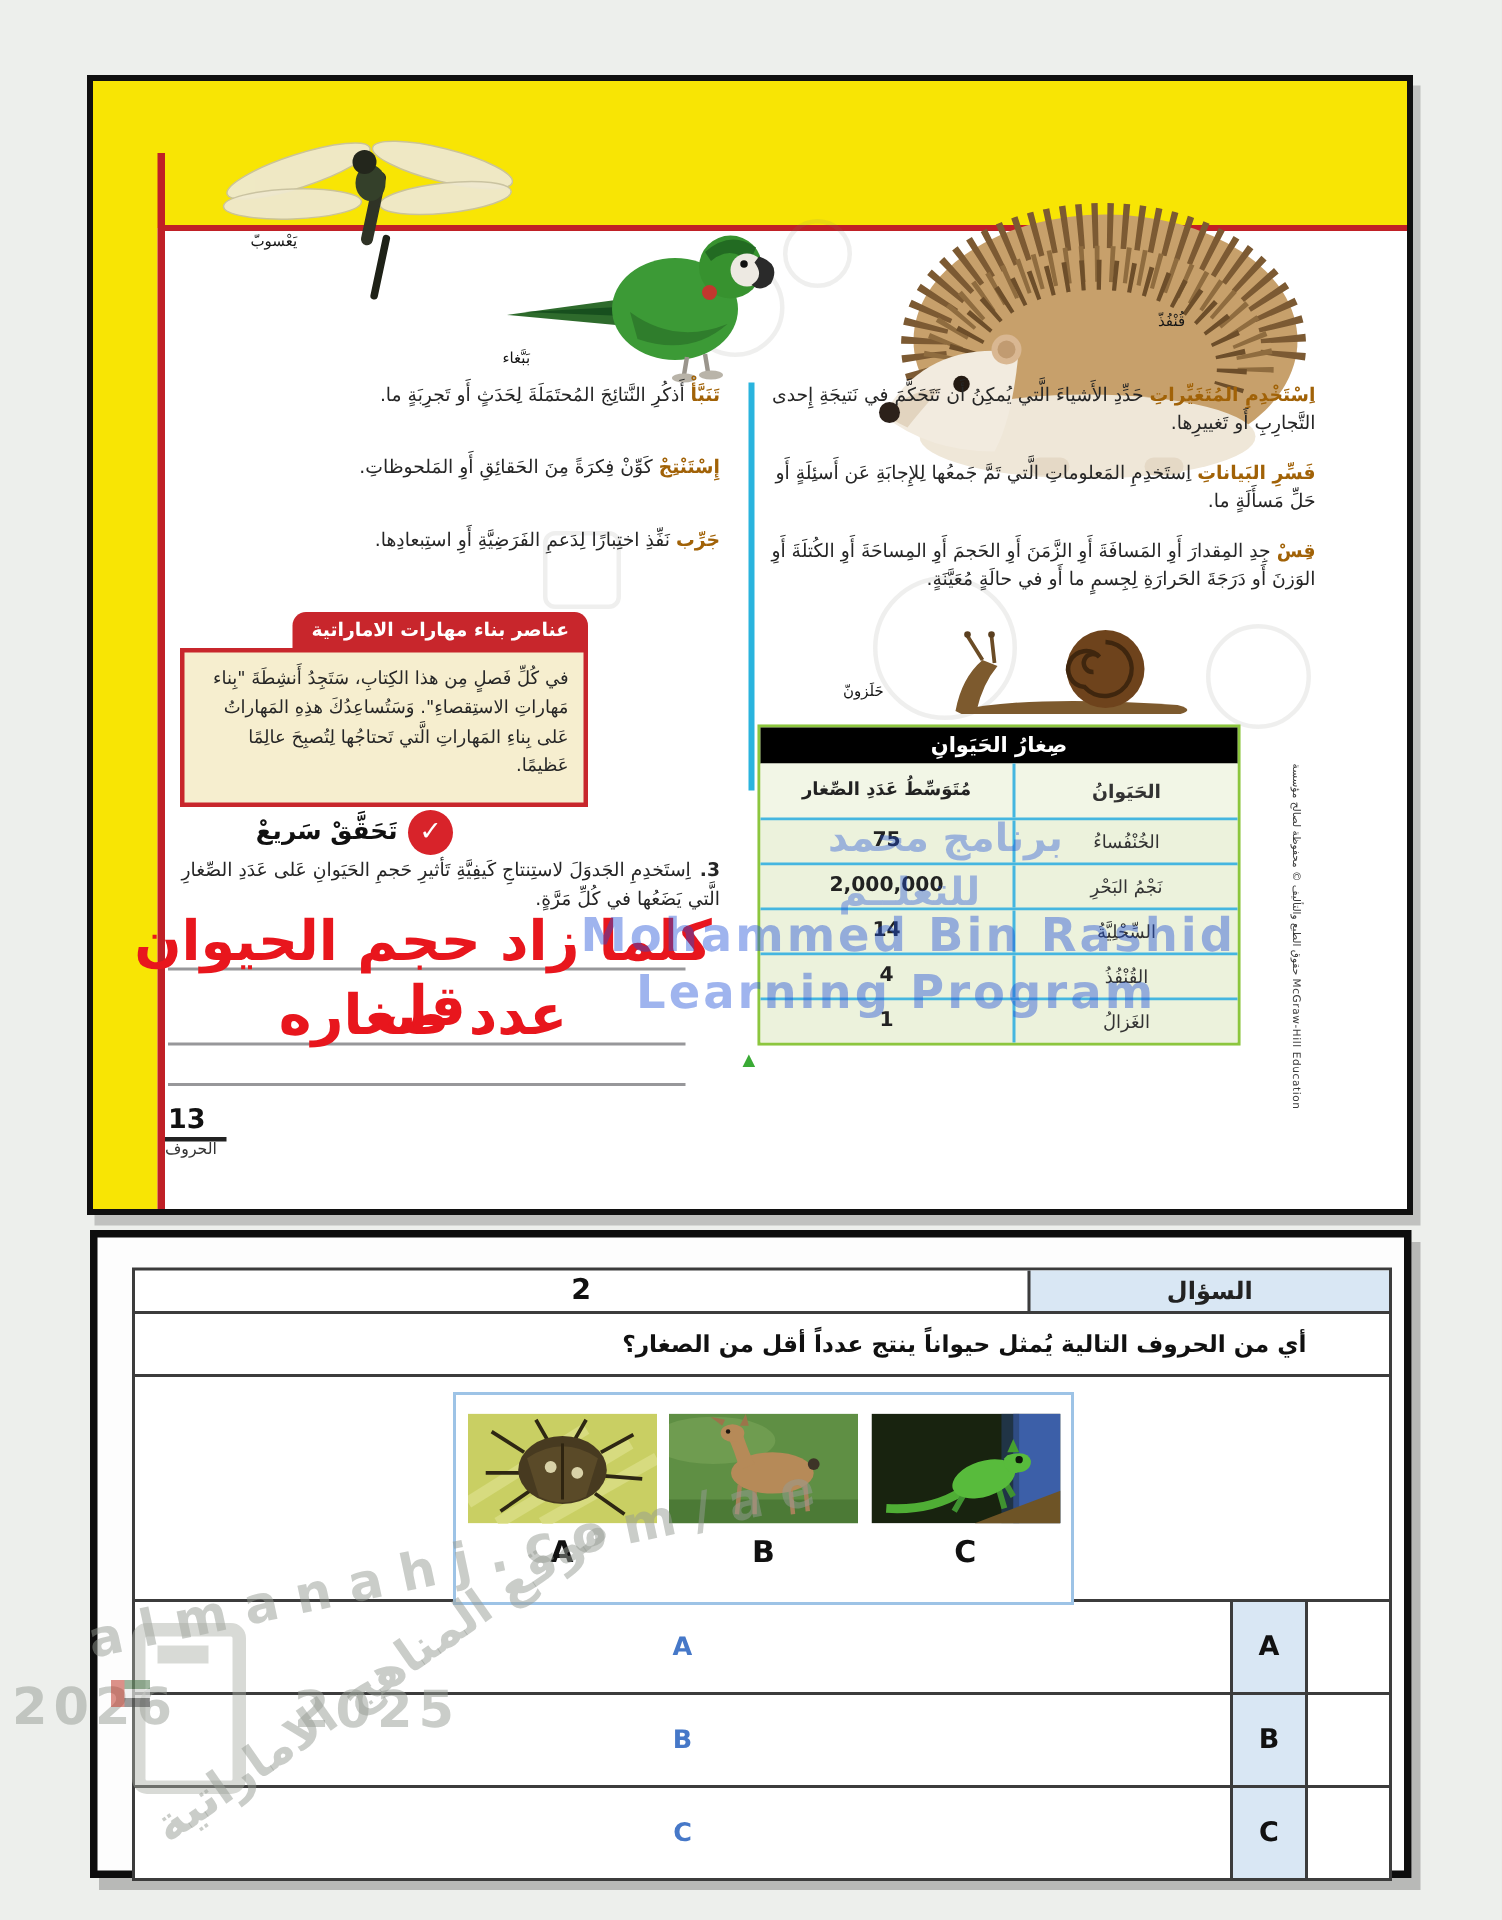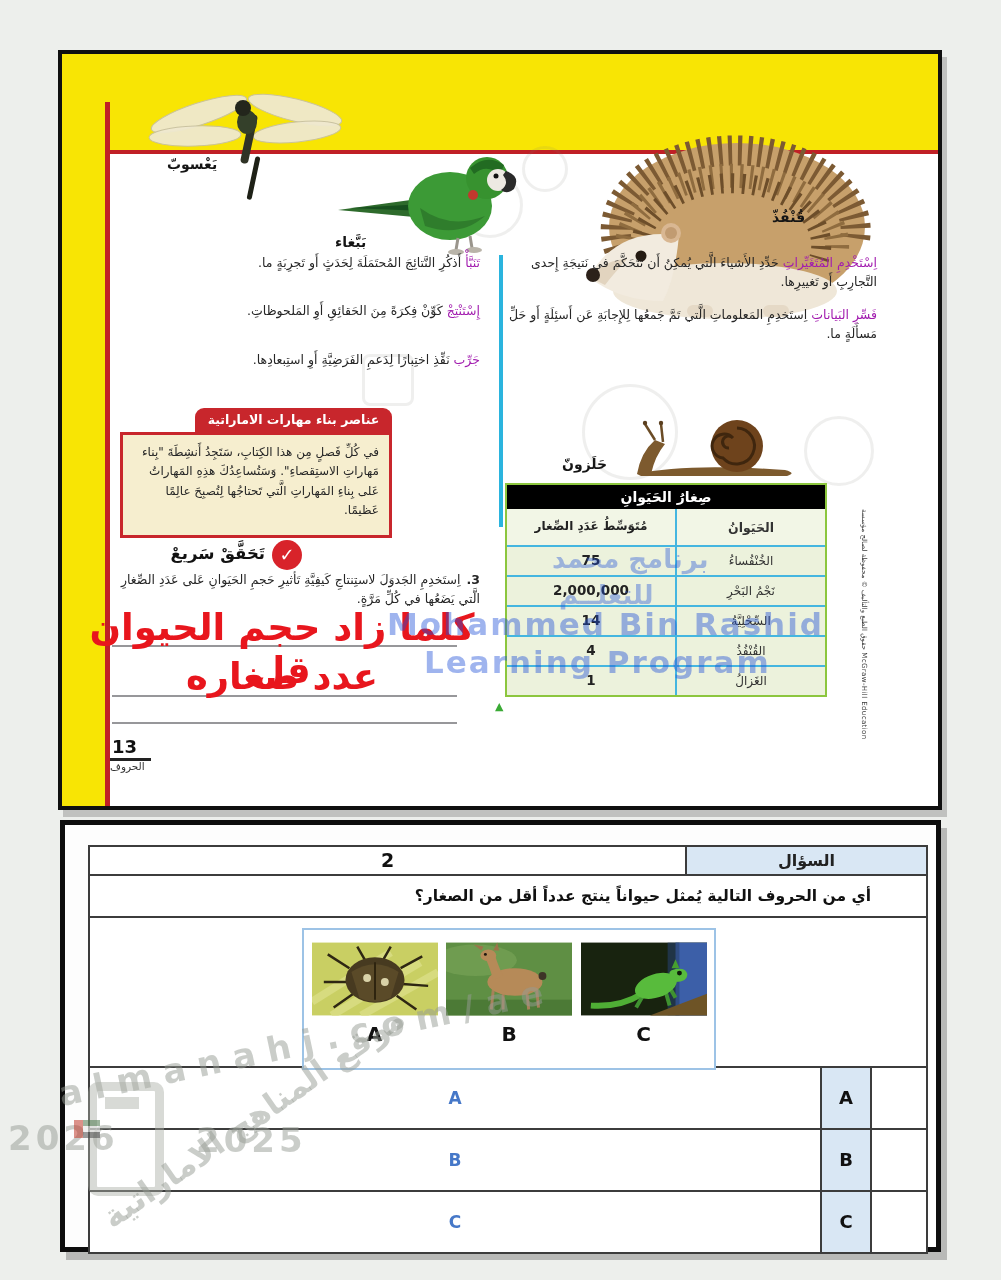--- a/index.html
+++ b/index.html
@@ -6,25 +6,25 @@
   .canvas{position:relative;width:1001px;height:1280px;background:#edefec;overflow:hidden;
           font-family:"DejaVu Sans",sans-serif;color:#222;}
   .abs{position:absolute;}
   
   .page-top{position:absolute;left:58px;top:50px;width:876px;height:752px;background:#fff;
             border:4px solid #101010;box-shadow:5px 7px 0 rgba(125,125,125,.4);overflow:hidden;}
   .band{position:absolute;left:0;top:0;width:100%;height:98px;background:#f8e504;}
   .strip{position:absolute;left:0;top:0;width:43px;height:100%;background:#f8e504;}
   .vline{position:absolute;left:43px;top:48px;width:5px;height:704px;background:#c02026;}
   .hline{position:absolute;left:48px;top:96px;width:828px;height:4px;background:#c02026;}
-  .caption{position:absolute;font-size:14px;font-weight:bold;color:#151515;direction:rtl;}
+  .caption{position:absolute;font-size:10px;font-weight:normal;color:#151515;direction:rtl;}
   .skills{position:absolute;direction:rtl;text-align:right;font-size:12.5px;line-height:1.55;color:#262626;}
   .skills p{margin:0 0 13px 0;}
   .skills.gap p{margin:0 0 29px 0;}
-  .kw{color:#a21caf;font-weight:normal;}
+  .kw{color:#a16207;font-weight:bold;}
   .cyan-div{position:absolute;left:437px;top:201px;width:4px;height:272px;background:#2ab4de;}
   .inq-tab{position:absolute;left:133px;top:354px;width:197px;height:24px;background:#c8262c;
            border-radius:9px 9px 0 0;color:#fff;font-weight:bold;font-size:12.5px;text-align:center;
            line-height:24px;direction:rtl;}
   .inq-body{position:absolute;left:58px;top:378px;width:246px;height:84px;background:#f6eecf;
             border:3px solid #c8262c;padding:8px 10px;direction:rtl;text-align:right;
             font-size:12px;line-height:1.62;color:#262626;}
   .qc-icon{position:absolute;left:210px;top:486px;width:30px;height:30px;border-radius:50%;
            background:#d8232a;color:#fff;font-weight:bold;font-size:18px;text-align:center;line-height:30px;}
   .qc-title{position:absolute;left:77px;top:490px;width:126px;direction:rtl;font-size:16.5px;font-weight:bold;color:#111;}
@@ -155,20 +155,21 @@
 
     <div class="skills gap" style="left:50px;top:199px;width:368px;">
       <p><span class="kw">تَنَبَّأْ</span> <span>أَذكُرِ النَّتائِجَ المُحتَمَلَةَ لِحَدَثٍ أَو تَجرِبَةٍ ما.</span></p>
       <p><span class="kw">إِسْتَنْتِجْ</span> <span>كَوِّنْ فِكرَةً مِنَ الحَقائِقِ أَوِ المَلحوظاتِ.</span></p>
       <p><span class="kw">جَرِّب</span> <span>نَفِّذِ اختِبارًا لِدَعمِ الفَرَضِيَّةِ أَوِ استِبعادِها.</span></p>
     </div>
 
     <div class="skills" style="left:445px;top:199px;width:370px;">
       <p><span class="kw">اِسْتَخْدِمِ المُتَغَيِّراتِ</span> <span>حَدِّدِ الأَشياءَ الَّتي يُمكِنُ أَن تَتَحَكَّمَ في نَتيجَةِ إِحدى التَّجارِبِ أَو تَغييرِها.</span></p>
       <p><span class="kw">فَسِّرِ البَياناتِ</span> <span>اِستَخدِمِ المَعلوماتِ الَّتي تَمَّ جَمعُها لِلإِجابَةِ عَن أَسئِلَةٍ أَو حَلِّ مَسأَلَةٍ ما.</span></p>
+      <p><span class="kw">قِسْ</span> <span>جِدِ المِقدارَ أَوِ المَسافَةَ أَوِ الزَّمَنَ أَوِ الحَجمَ أَوِ المِساحَةَ أَوِ الكُتلَةَ أَوِ الوَزنَ أَو دَرَجَةَ الحَرارَةِ لِجِسمٍ ما أَو في حالَةٍ مُعَيَّنَةٍ.</span></p>
     </div>
 
     <div class="cyan-div"></div>
 
     <div class="inq-tab">عناصر بناء مهارات الاماراتية</div>
     <div class="inq-body">في كُلِّ فَصلٍ مِن هذا الكِتابِ، سَتَجِدُ أَنشِطَةَ "بِناء مَهاراتِ الاستِقصاءِ". وَسَتُساعِدُكَ هذِهِ المَهاراتُ عَلى بِناءِ المَهاراتِ الَّتي تَحتاجُها لِتُصبِحَ عالِمًا عَظيمًا.</div>
 
     <div class="qc-icon">✓</div>
     <div class="qc-title">تَحَقَّقْ سَريعْ</div>
     <div class="qc-item">

